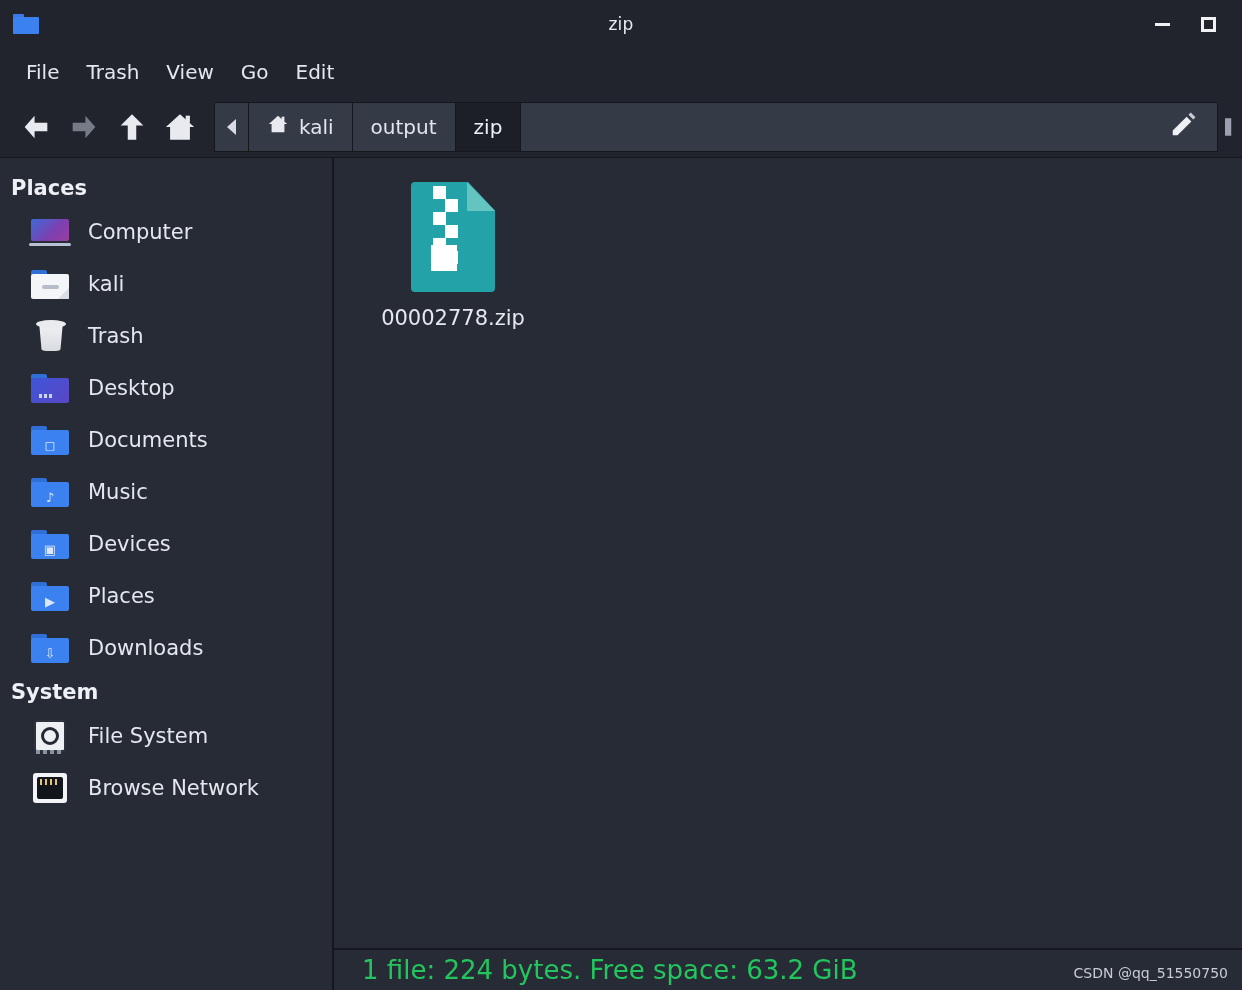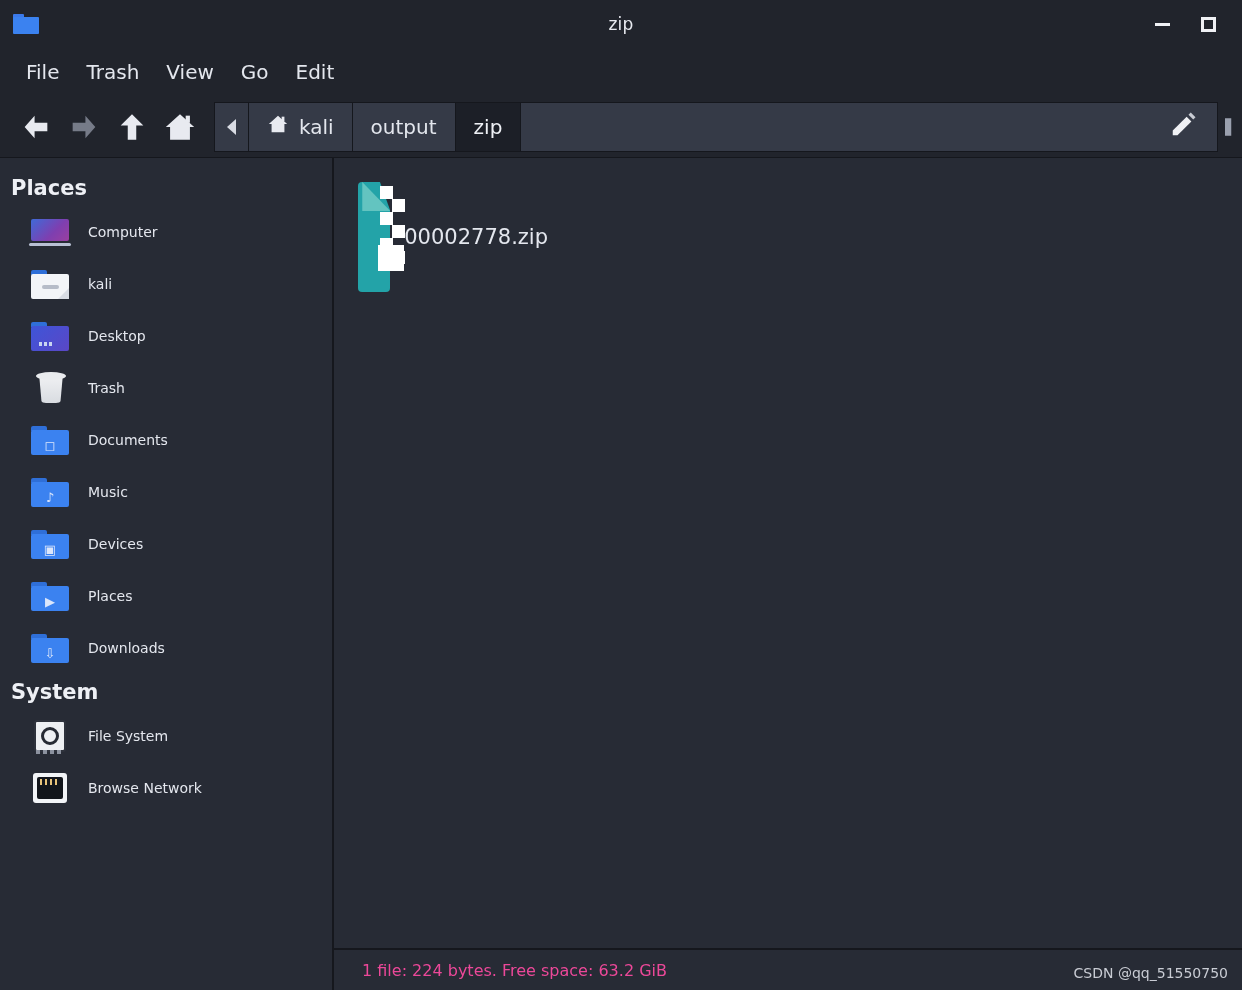--- a/index.html
+++ b/index.html
@@ -53,21 +53,21 @@
   .edge-btn { width: 24px; height: 50px; display: flex; align-items: center; justify-content: center; overflow: hidden; flex: 0 0 24px; }
 
   
   .body { flex: 1 1 auto; display: flex; min-height: 0; }
   .sidebar {
     width: 334px; flex: 0 0 334px; background: #272b35;
     padding-top: 12px; overflow: hidden; border-right: 2px solid #15171d;
   }
   .group-head { font-size: 21px; font-weight: bold; color: #eef0f5; padding: 6px 0 6px 11px; }
   .place { display: flex; align-items: center; gap: 16px; height: 52px; padding-left: 28px; cursor: pointer; }
-  .place .label { font-size: 14px; color: #e4e7ee; white-space: nowrap; }
+  .place .label { font-size: 21px; color: #e4e7ee; white-space: nowrap; }
   .pic { width: 44px; height: 34px; position: relative; flex: 0 0 44px; }
 
   
   .ic-computer .screen { position: absolute; left: 3px; top: 4px; width: 38px; height: 22px;
     background: linear-gradient(135deg, #3f6ad8 0%, #7e3fb0 60%, #9b3fa0 100%); border-radius: 2px; }
   .ic-computer .base { position: absolute; left: 1px; bottom: 3px; width: 42px; height: 3px; background: #b9c0d4; border-radius: 2px; }
 
   .folder { position: absolute; left: 3px; top: 3px; width: 38px; height: 29px; }
   .folder .tab { position: absolute; left: 0; top: 0; width: 16px; height: 5px; background: #2f6fd8; border-radius: 2px 2px 0 0; }
   .folder .bd { position: absolute; left: 0; top: 4px; width: 38px; height: 25px; background: #3b82f0; border-radius: 2px; }
@@ -99,32 +99,32 @@
   .ic-net .plug { position: absolute; left: 5px; top: 2px; width: 34px; height: 30px;
     background: #f2f4f7; border-radius: 3px; }
   .ic-net .inner { position: absolute; left: 9px; top: 6px; width: 26px; height: 22px;
     background: #12151b; border-radius: 2px; }
   .ic-net .pins { position: absolute; left: 12px; top: 8px; width: 20px; height: 6px;
     background: repeating-linear-gradient(90deg,#e8c37a 0 2px, transparent 2px 5px); }
 
   
   .pane { flex: 1 1 auto; display: flex; flex-direction: column; min-width: 0; background: #272b35; }
   .filearea { flex: 1 1 auto; padding: 24px 0 0 24px; min-height: 0; }
-  .fileitem { width: 190px; display: flex; flex-direction: row; align-items: center; gap: 14px; cursor: pointer; }
+  .fileitem { width: 190px; display: flex; flex-direction: column; align-items: center; gap: 14px; cursor: pointer; }
   .zipicon { width: 84px; height: 110px; position: relative; }
   .zipicon .sheet { position: absolute; inset: 0; background: #23a3a8; border-radius: 4px;
     clip-path: polygon(0 0, 68% 0, 100% 26%, 100% 100%, 0 100%); }
   .zipicon .fold { position: absolute; right: 0; top: 0; width: 28px; height: 29px;
     background: #63c4c0; clip-path: polygon(0 0, 100% 100%, 0 100%); }
   .zipicon .z { position: absolute; background: #ffffff; }
   .filename { font-size: 21px; color: #e4e7ee; text-align: center; white-space: nowrap; }
 
   .statusbar { flex: 0 0 42px; height: 42px; border-top: 2px solid #15171d;
     display: flex; align-items: center; padding-left: 28px; background: #272b35; }
-  .statusbar .txt { font-size: 16px; color: #ec4899; }
+  .statusbar .txt { font-size: 26px; color: #22c55e; }
 
   .watermark { position: absolute; right: 14px; bottom: 9px; font-size: 14px; color: #c9ccd4; }
   .wrapwm { position: relative; }
 </style>
 </head>
 <body>
 
 <div class="window">
 
   <div class="titlebar">
@@ -242,36 +242,36 @@
               <div class="tab"></div>
               <div class="bd"></div>
               <div class="bar"></div>
               <div class="corner"></div>
             </div>
         </div>
         <div class="label">kali</div>
       </div>
 
       <div class="place">
-        <div class="pic">
-          <div class="folder ic-desktop">
-              <div class="tab"></div>
-              <div class="bd"></div>
-              <div class="dots"></div>
-            </div>
-        </div>
-        <div class="label">Desktop</div>
-      </div>
-
-      <div class="place">
         <div class="pic ic-trash">
           <div class="can"></div>
             <div class="lid"></div>
         </div>
         <div class="label">Trash</div>
+      </div>
+
+      <div class="place">
+        <div class="pic">
+          <div class="folder ic-desktop">
+              <div class="tab"></div>
+              <div class="bd"></div>
+              <div class="dots"></div>
+            </div>
+        </div>
+        <div class="label">Desktop</div>
       </div>
 
       <div class="place">
         <div class="pic">
           <div class="folder">
               <div class="tab"></div>
               <div class="bd"></div>
               <div class="glyph">◻</div>
             </div>
         </div>

